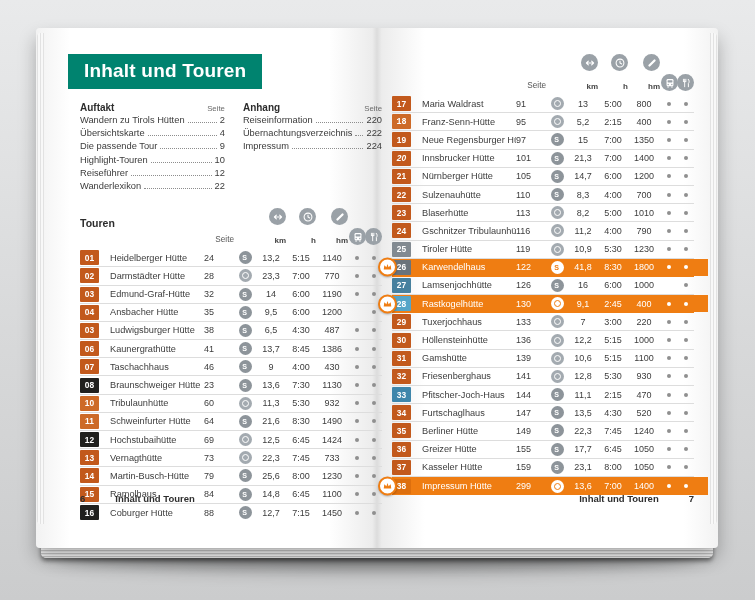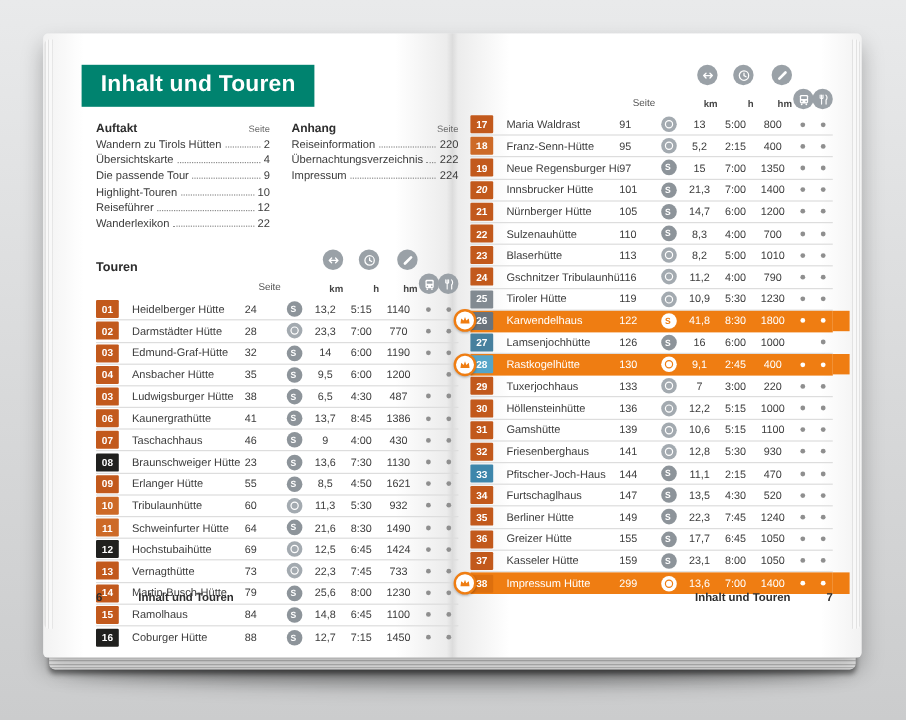--- a/index.html
+++ b/index.html
@@ -319,31 +319,20 @@
             <span class="name">Braunschweiger Hütte</span>
             <span class="seite">23</span>
             <span class="diff s"></span>
             <span class="cell">13,6</span>
             <span class="cell">7:30</span>
             <span class="cell">1130</span>
             <span class="dot"></span>
             <span class="dot"></span>
           </div>
           <div class="t-row">
-            <span class="num" style="background: rgb(194, 89, 28);">09</span>
-            <span class="name">Erlanger Hütte</span>
-            <span class="seite">55</span>
-            <span class="diff s"></span>
-            <span class="cell">8,5</span>
-            <span class="cell">4:50</span>
-            <span class="cell">1621</span>
-            <span class="dot"></span>
-            <span class="dot"></span>
-          </div>
-          <div class="t-row">
             <span class="num" style="background: rgb(205, 106, 39);">10</span>
             <span class="name">Tribulaunhütte</span>
             <span class="seite">60</span>
             <span class="diff o"></span>
             <span class="cell">11,3</span>
             <span class="cell">5:30</span>
             <span class="cell">932</span>
             <span class="dot"></span>
             <span class="dot"></span>
           </div>

